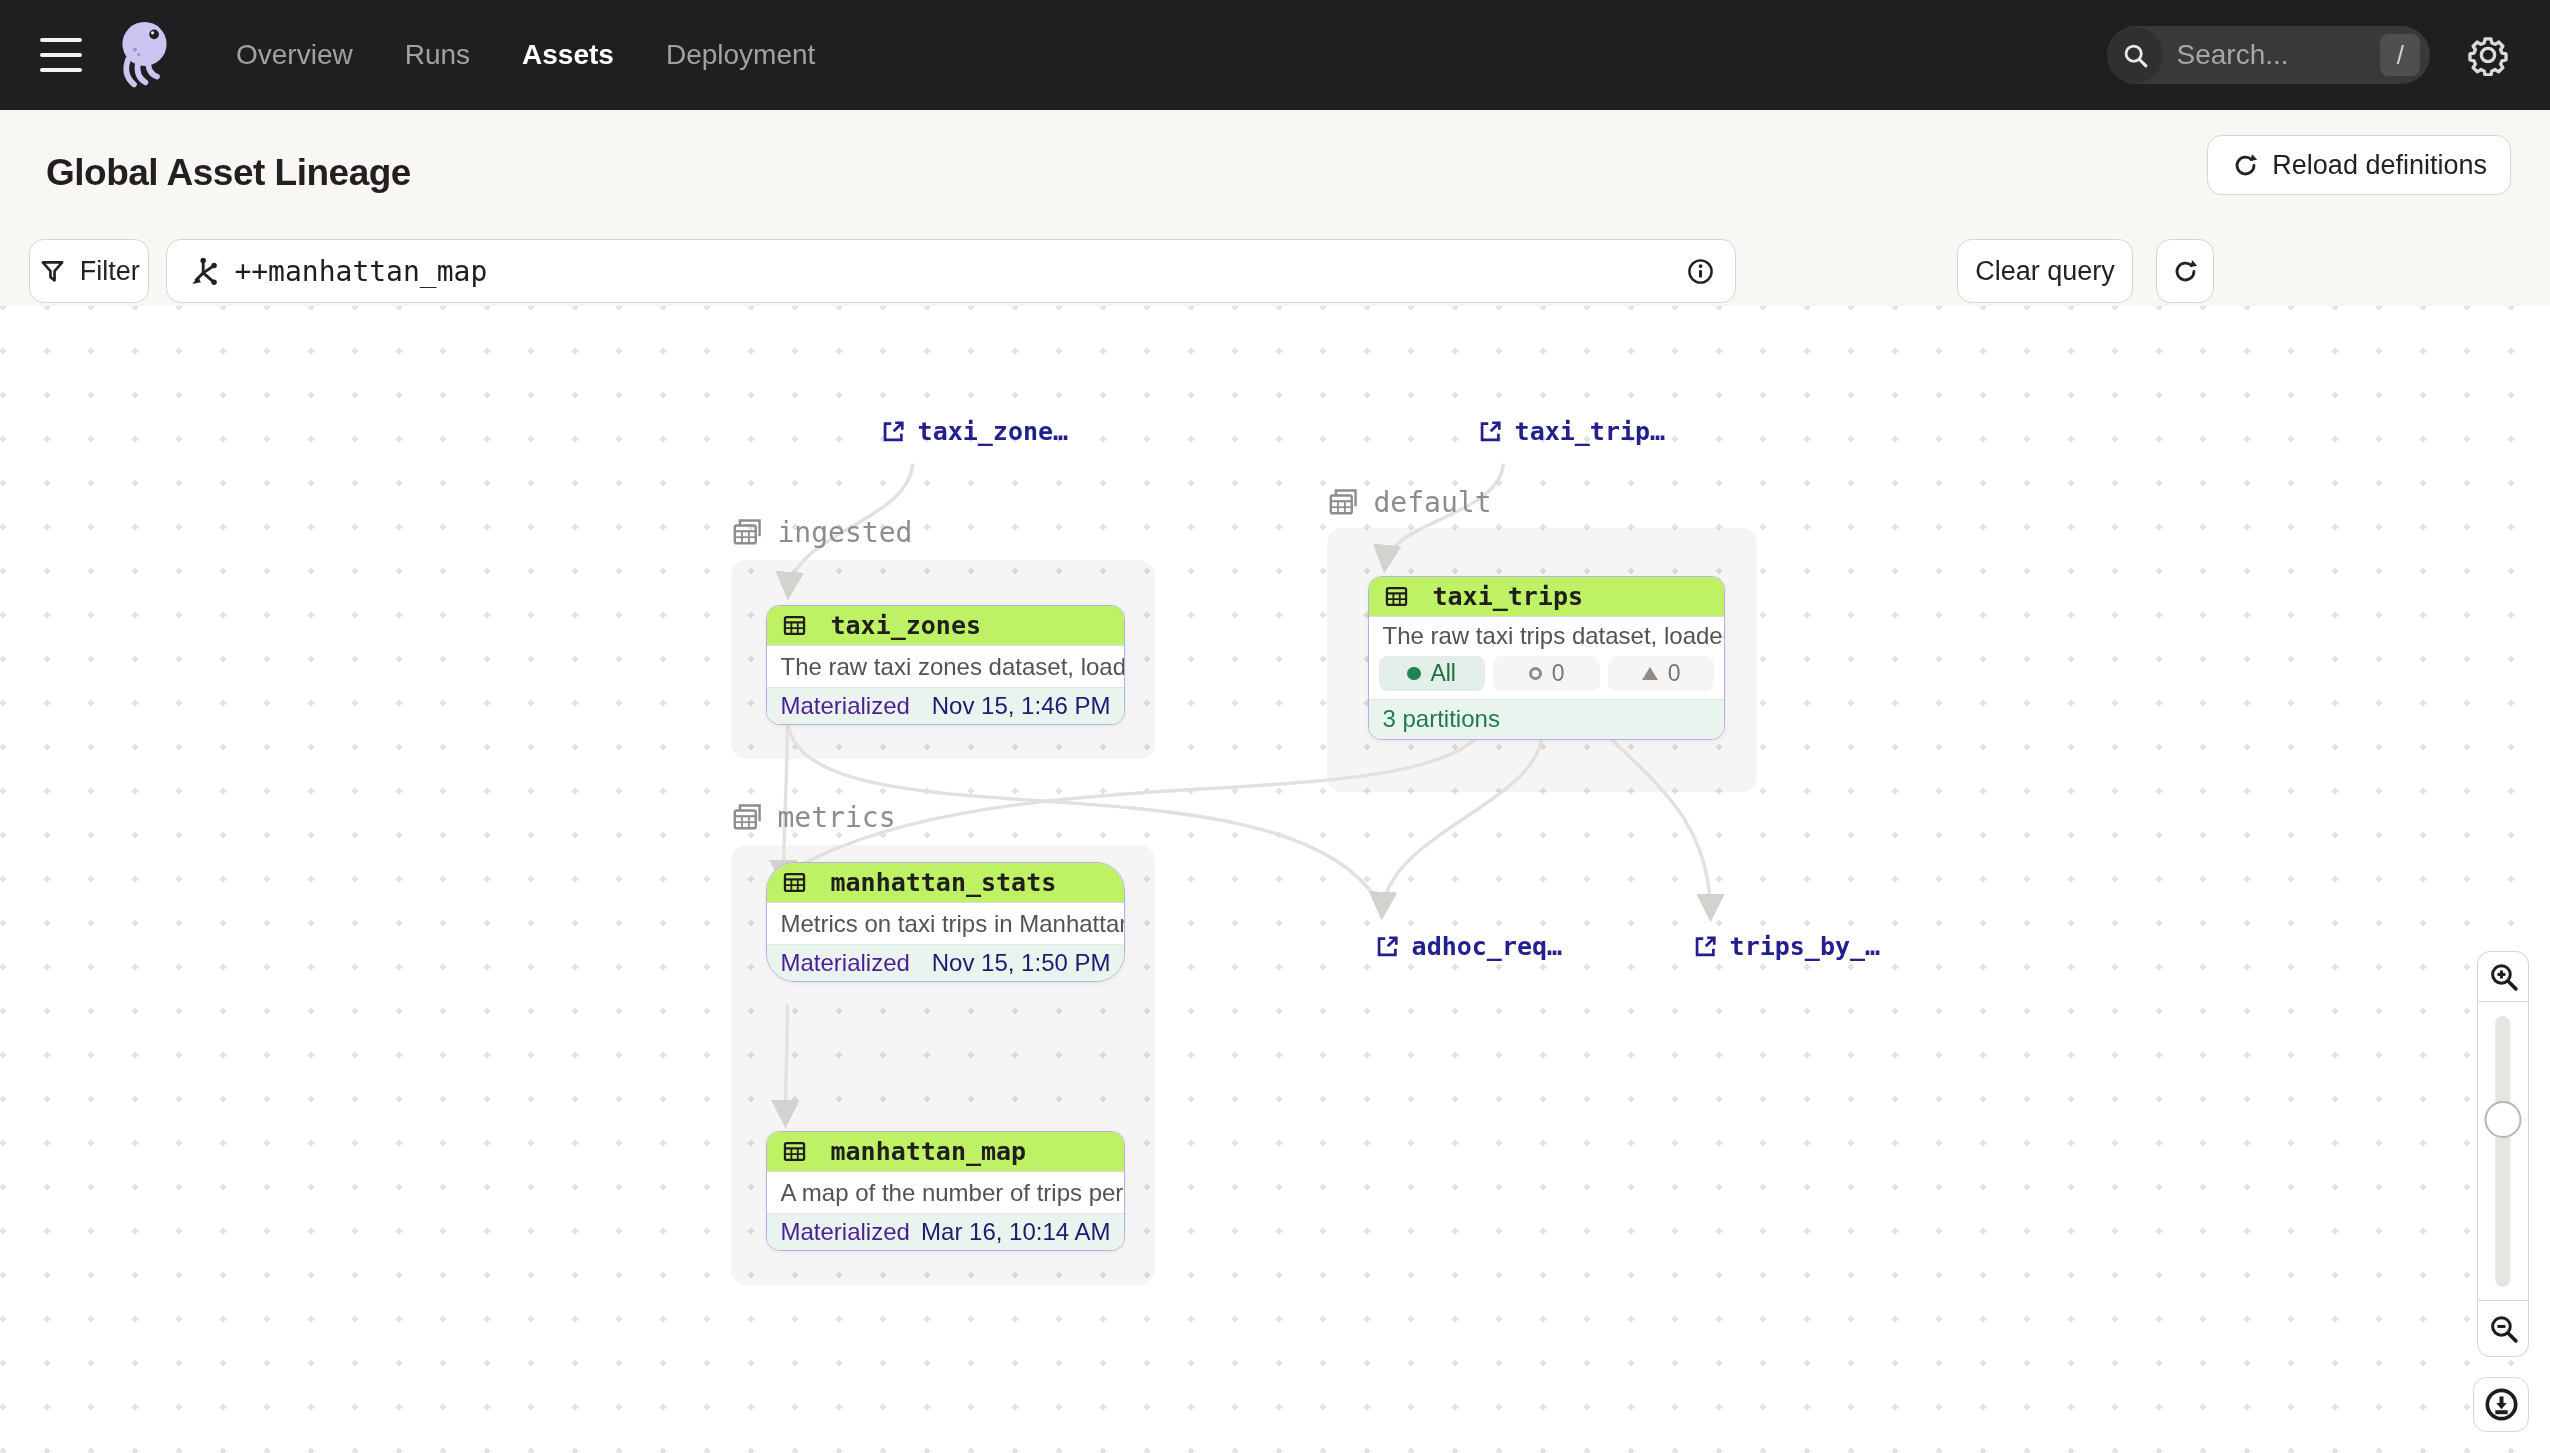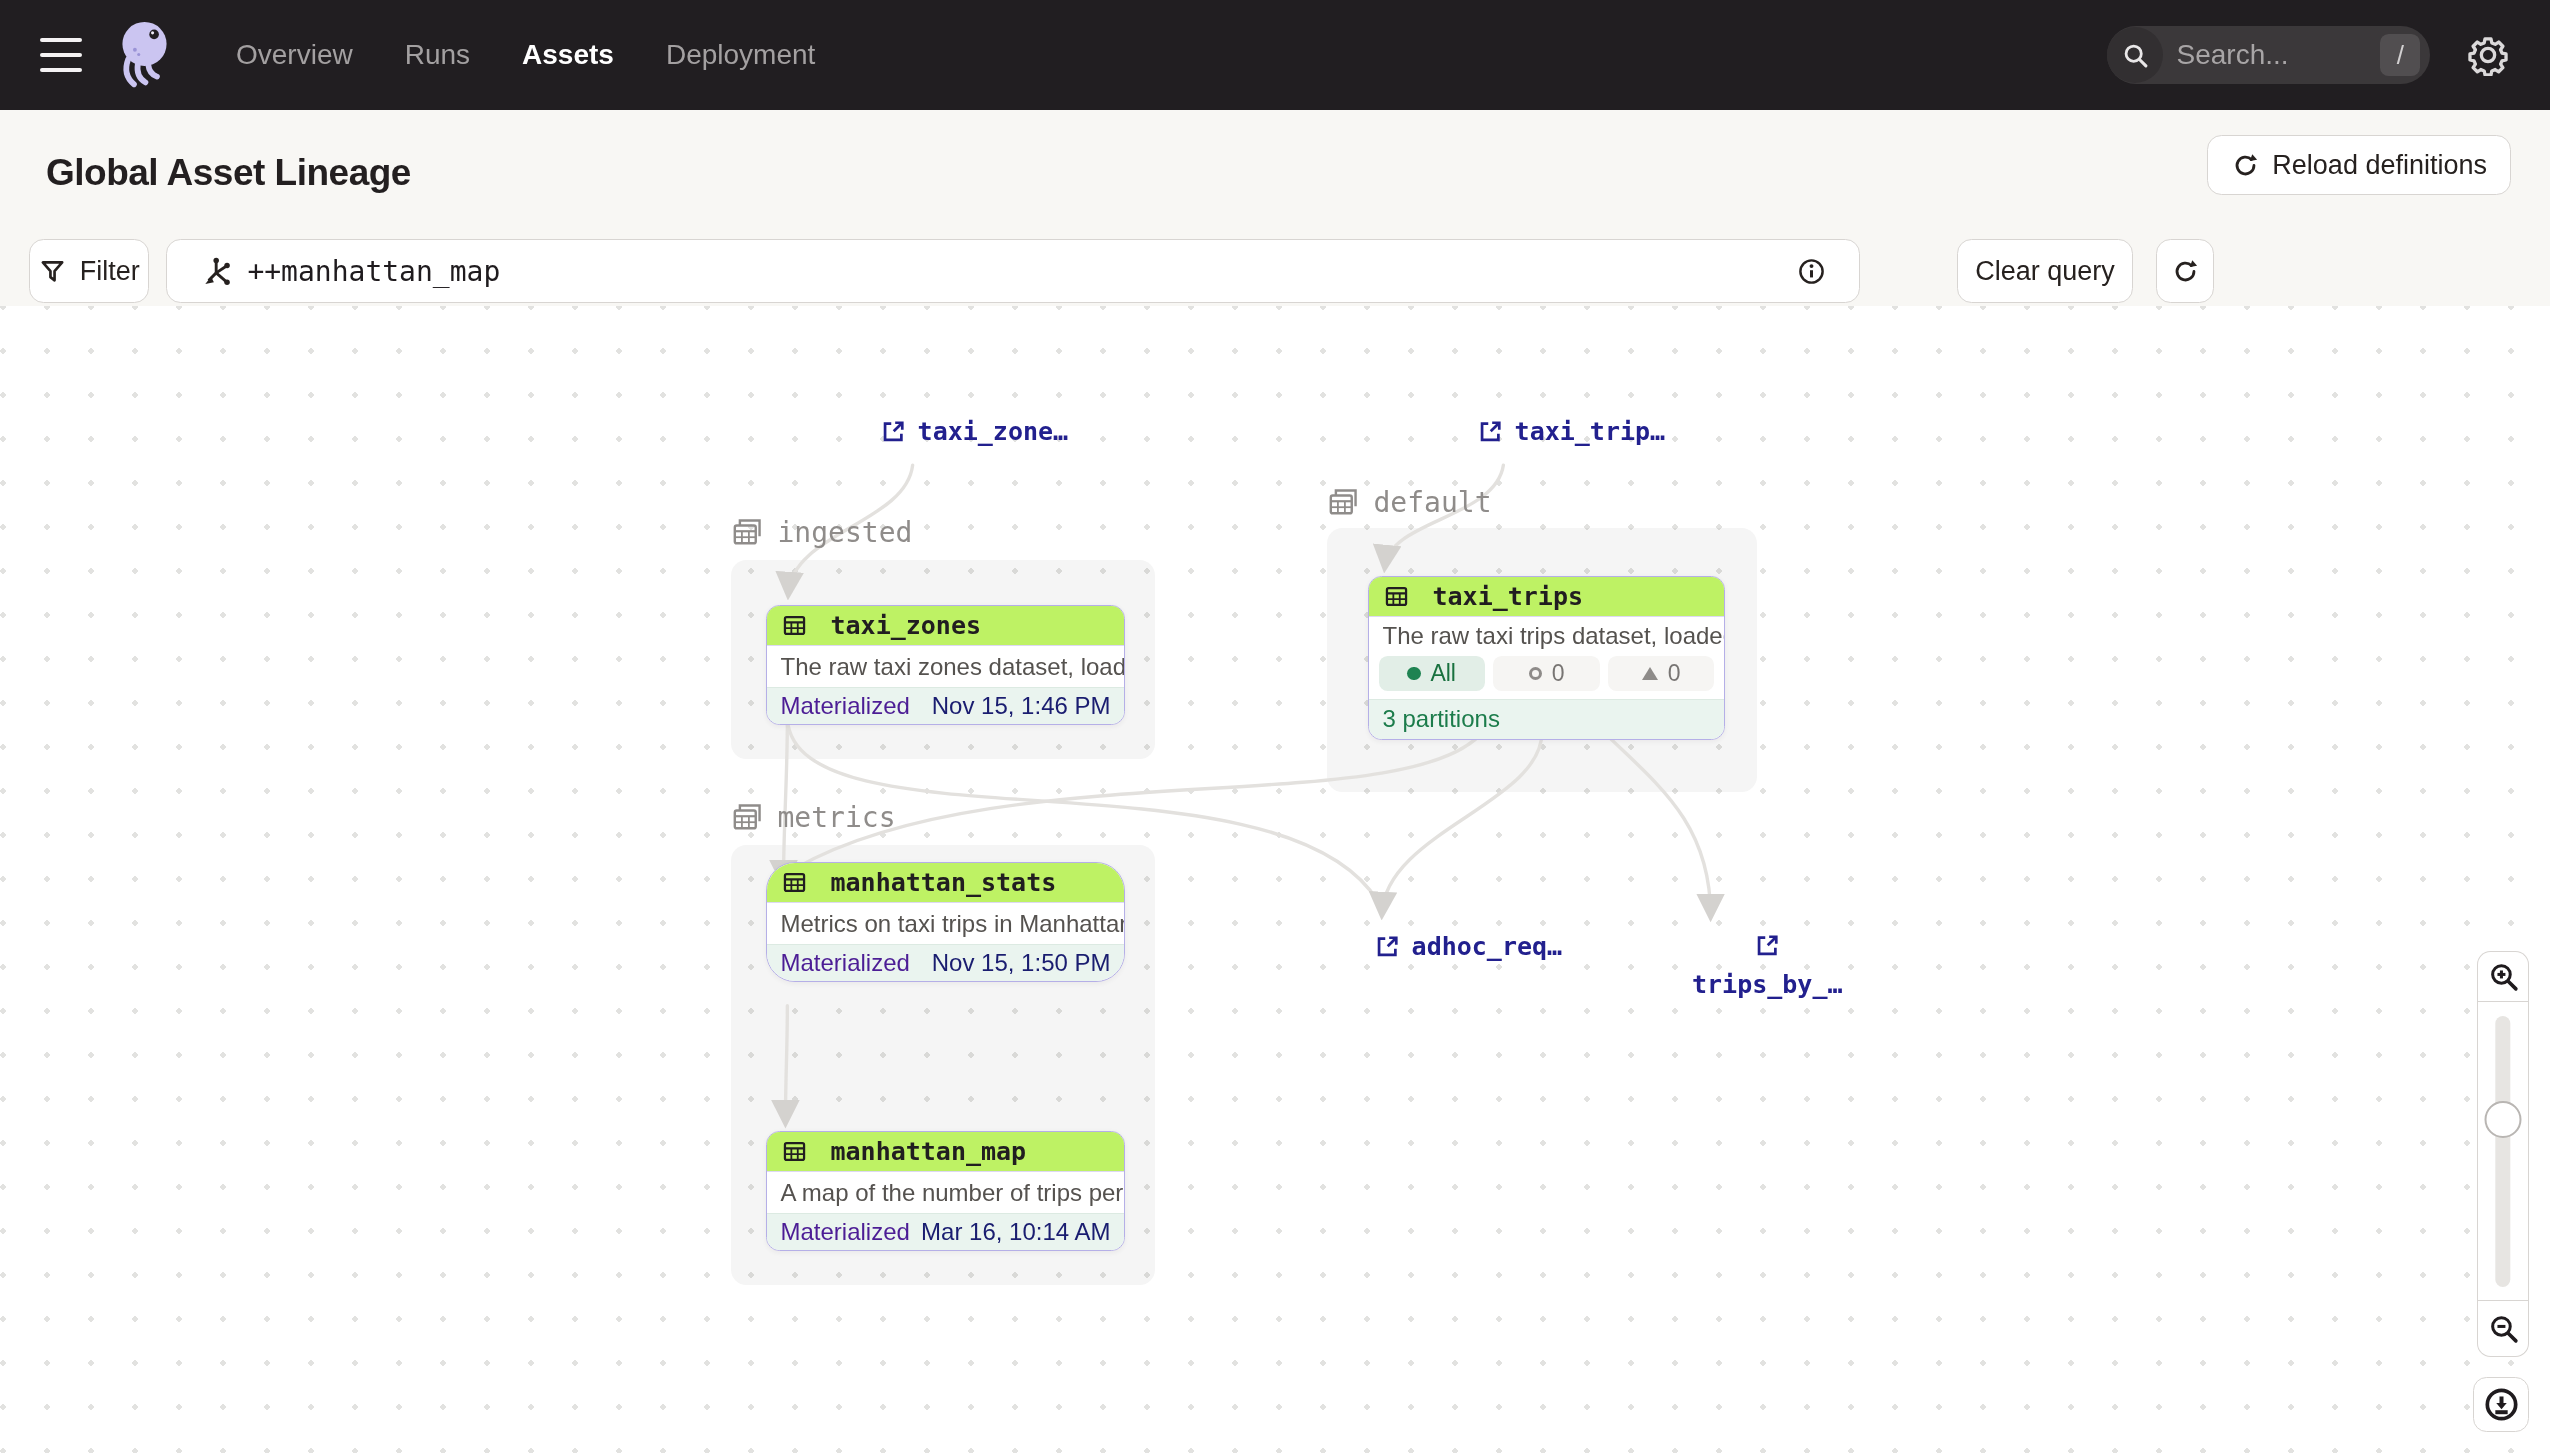--- a/index.html
+++ b/index.html
@@ -32,23 +32,23 @@
   
   .band { position:absolute; top:110px; left:0; width:100%; height:197px; background:#F8F7F4;
     border-bottom:1px solid #E5E3E0; }
   .page-title { position:absolute; left:46px; top:42px; font-size:37px; font-weight:bold;
     color:#231F20; letter-spacing:-0.5px; }
   .btn { display:flex; align-items:center; gap:12.5px; background:#FFFFFF;
     border:1.9px solid #D8D5D2; border-radius:14.5px; color:#26211F; font-size:27px;
     cursor:pointer; justify-content:center; }
   .reload-btn { position:absolute; right:39px; top:25px; height:60px; padding:0 23px; }
   .filter-btn { position:absolute; left:29px; top:129px; height:64px; width:120px; }
-  .query-box { position:absolute; left:166px; top:129px; height:64px; width:1694px;
+  .query-box { position:absolute; left:166px; top:129px; height:64px; width:1570px;
     background:#fff; border:1.9px solid #D8D5D2; border-radius:14.5px; display:flex;
-    align-items:center; padding:0 32px; }
+    align-items:center; padding:0 19px; }
   .query-input { flex:1; border:none; outline:none; background:transparent; margin-left:15.4px;
     font-family:"DejaVu Sans Mono", monospace; font-size:28px; color:#1F1B1E; }
   .clear-btn { position:absolute; left:1957px; top:129px; height:64px; width:176px; }
   .refresh-btn { position:absolute; left:2156px; top:129px; height:64px; width:58px; padding:0; }
   .mat-btn { position:absolute; left:2232px; top:129px; height:64px; width:298px;
     background:#201D1F; border-radius:14.5px; display:flex; align-items:stretch; cursor:pointer; }
   .mat-main { flex:1; display:flex; align-items:center; gap:12.5px; padding-left:21px;
     color:#fff; font-size:27px; }
   .mat-divider { width:1.9px; background:rgba(255,255,255,0.22); margin:0; }
   .mat-caret { width:53px; display:flex; align-items:center; justify-content:center; }
@@ -273,21 +273,21 @@
       <span>taxi_trip…</span>
     </div>
     <div class="ext-link" style="left:1374px; top:626px;">
       <svg width="27" height="27" viewBox="0 0 24 24">
         <path d="M10 5 H4.5 V19.5 H19 V14" stroke="#22208E" stroke-width="2.4" fill="none"></path>
         <path d="M13.5 4.2 H19.8 V10.5" stroke="#22208E" stroke-width="2.4" fill="none"></path>
         <line x1="19.4" y1="4.6" x2="12.2" y2="11.8" stroke="#22208E" stroke-width="2.4"></line>
       </svg>
       <span>adhoc_req…</span>
     </div>
-    <div class="ext-link" style="left:1692px; top:626px;flex-direction:column;">
+    <div class="ext-link" style="left:1692px; top:626px;">
       <svg width="27" height="27" viewBox="0 0 24 24">
         <path d="M10 5 H4.5 V19.5 H19 V14" stroke="#22208E" stroke-width="2.4" fill="none"></path>
         <path d="M13.5 4.2 H19.8 V10.5" stroke="#22208E" stroke-width="2.4" fill="none"></path>
         <line x1="19.4" y1="4.6" x2="12.2" y2="11.8" stroke="#22208E" stroke-width="2.4"></line>
       </svg>
       <span>trips_by_…</span>
     </div>
 
     <div class="asset-node" style="left:766px; top:299px;">
       <div class="node-hdr">

